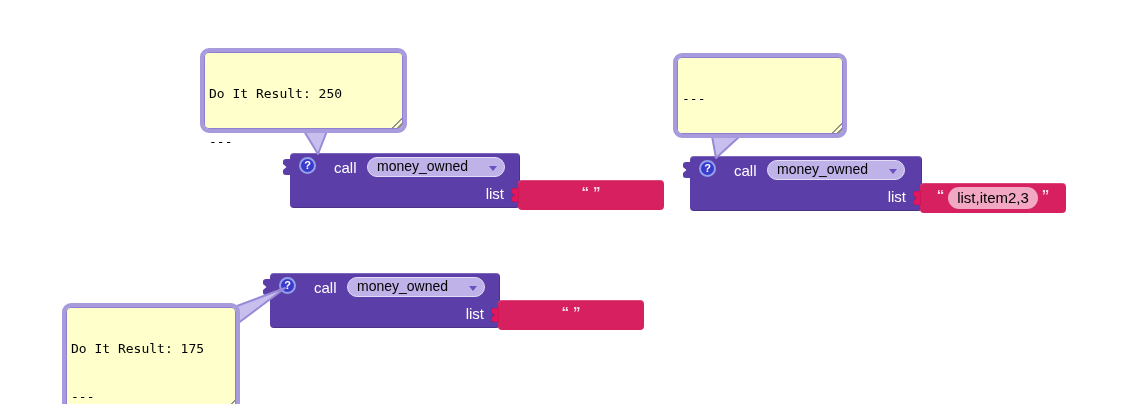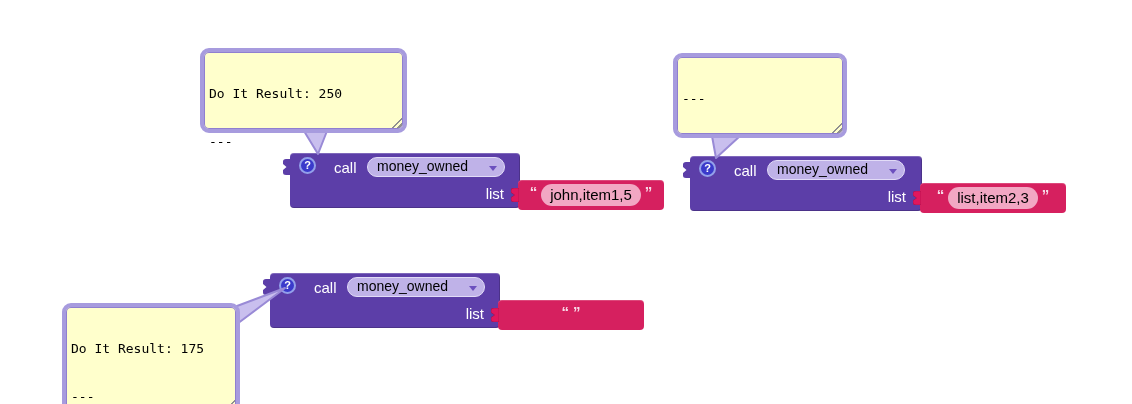--- a/index.html
+++ b/index.html
@@ -117,21 +117,20 @@
     <div class="dropdown">
       <span class="dd-label">money_owned</span>
       <span class="caret"></span>
     </div>
     <span class="param">list</span>
     <div class="textblock">
       <svg class="pinkplug" width="8" height="14" viewBox="0 0 8 14">
         <path d="M8 0 H3 Q0 0 0 2.2 V4.4 L3.5 7 L0 9.6 V11.8 Q0 14 3 14 H8 Z" fill="#E0175E" stroke="#A31048" stroke-width="0.6"></path>
       </svg>
       <span class="quote">“</span>
-      <span class="pill">john,item1,5</span>
       <span class="quote">”</span>
     </div>
   </div>
 
   <div class="block b1">
     <svg class="plug" width="8" height="16" viewBox="0 0 8 16">
       <path d="M8 0 H3 Q0 0 0 2.5 V5 L3.5 8 L0 11 V13.5 Q0 16 3 16 H8 Z" fill="#5C3EA8"></path>
     </svg>
     <span class="qicon">?</span>
     <span class="kw">call</span>

